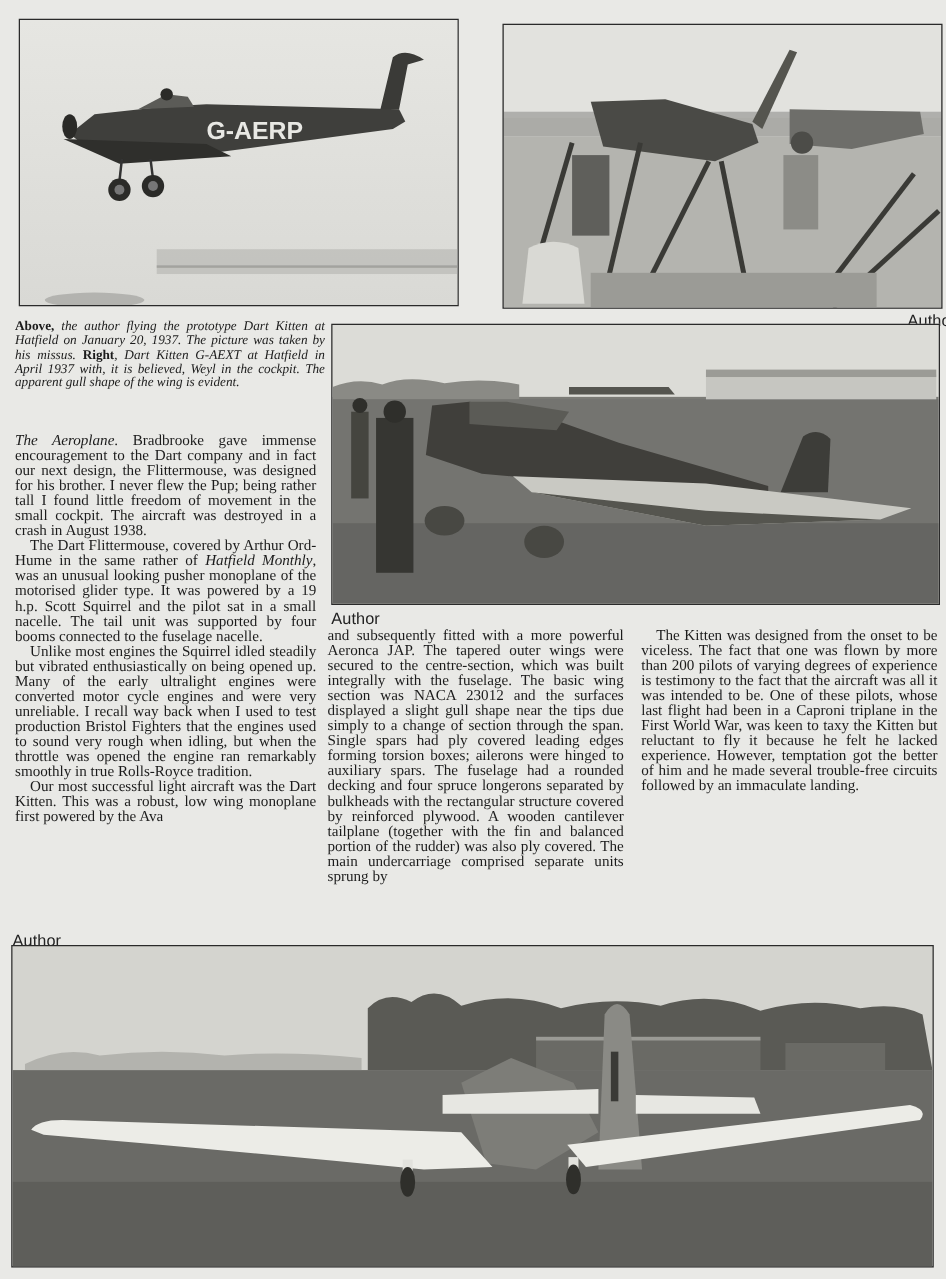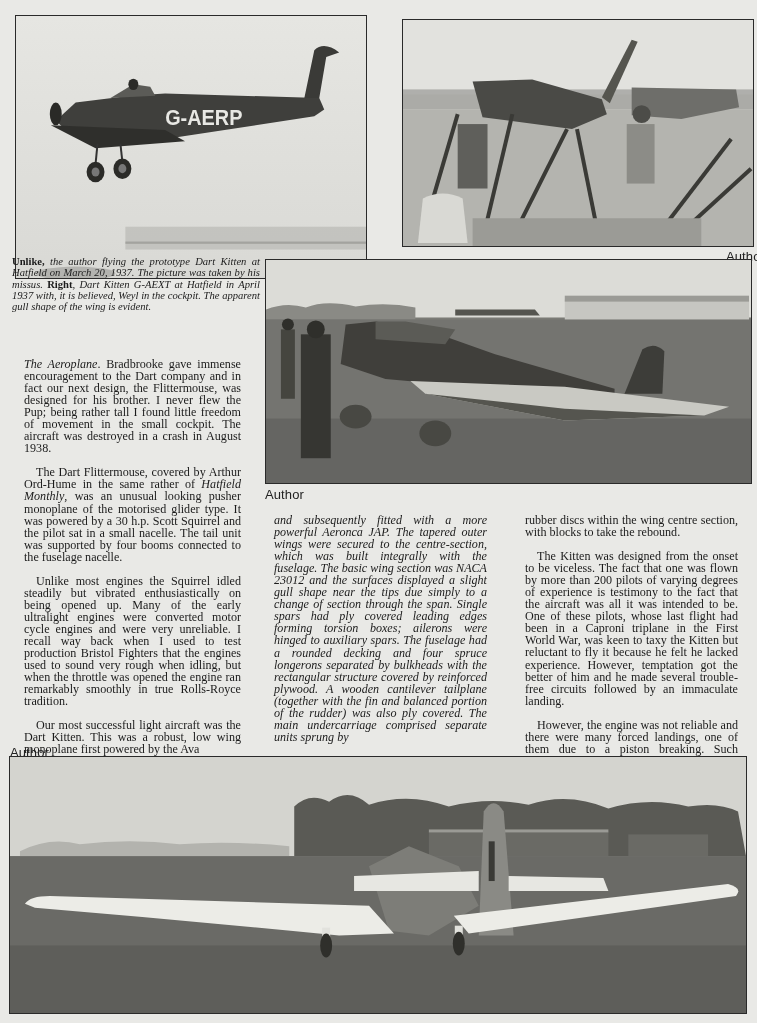--- a/index.html
+++ b/index.html
@@ -38,31 +38,31 @@
   .caption b { font-style: normal; font-weight: bold; }
   .col {
     position: absolute;
     font-family: "Liberation Serif", "DejaVu Serif", serif;
     font-size: 12.1px;
     line-height: 12.05px;
     text-align: justify;
     color: #1b1b1b;
     hyphens: manual;
   }
-  .col p { margin: 12px; text-indent: 0; }
+  .col p { margin: 0; text-indent: 0; }
   .col p.ind { text-indent: 12px; }
   .col i { font-style: italic; }
   #col1 { left: 12px; top: 346px; width: 241px; }
-  #col2 { left: 262px; top: 502px; width: 237px; font-style: italic; }
+  #col2 { left: 262px; top: 502px; width: 237px; }
   #col3 { left: 513px; top: 502px; width: 237px; }
 </style>
 </head>
 <body>
 
-<div class="photo" style="left:15px; top:15px; width:352px; height:264px; background:#e4e4e0;">
+<div class="photo" style="left:15px; top:15px; width:352px; height:230px; background:#e4e4e0;">
   <svg viewBox="0 0 352 230" preserveAspectRatio="none">
     <defs>
       <linearGradient id="sky1" x1="0" y1="0" x2="0" y2="1">
         <stop offset="0" stop-color="#e6e6e2"></stop>
         <stop offset="1" stop-color="#d9d9d5"></stop>
       </linearGradient>
     </defs>
     <rect width="352" height="230" fill="url(#sky1)"></rect>
     <rect x="110" y="185" width="242" height="20" fill="#b9b9b5" opacity="0.7"></rect>
     <rect x="110" y="198" width="242" height="2" fill="#8d8d8a" opacity="0.6"></rect>
@@ -112,21 +112,21 @@
     <circle cx="240" cy="95" r="9" fill="#4c4c48"></circle>
     <rect x="55" y="105" width="30" height="65" fill="#5f5f5b"></rect>
 
     <path d="M15 225 L20 180 Q40 170 60 180 L65 225 Z" fill="#d9d9d4"></path>
     <rect x="70" y="200" width="230" height="28" fill="#9b9b96"></rect>
   </svg>
 </div>
 <div class="credit" style="left:726px; top:249px;">Author</div>
 
 <div class="caption">
-  <b>Unlike,</b><span> the author flying the prototype Dart Kitten at Hatfield on March 20, 1937. The picture was taken by his missus. </span><b>Right</b><span>, Dart Kitten G-AEXT at Hatfield in April 1937 with, it is believed, Weyl in the cockpit. The apparent gull shape of the wing is evident.</span>
+  <b>Above,</b><span> the author flying the prototype Dart Kitten at Hatfield on January 20, 1937. The picture was taken by his missus. </span><b>Right</b><span>, Dart Kitten G-AEXT at Hatfield in April 1937 with, it is believed, Weyl in the cockpit. The apparent gull shape of the wing is evident.</span>
 </div>
 
 <div class="photo" style="left:265px; top:259px; width:487px; height:225px;">
   <svg viewBox="0 0 487 225" preserveAspectRatio="none">
     <rect width="487" height="225" fill="#7b7b76"></rect>
     <rect width="487" height="58" fill="#dcdcd7"></rect>
 
     <path d="M0 50 Q20 42 40 48 Q60 40 90 47 Q120 42 150 48 L150 60 L0 60 Z" fill="#8a8a85"></path>
 
     <rect x="300" y="40" width="185" height="24" fill="#c6c6c1"></rect>
@@ -152,33 +152,31 @@
     <rect x="35" y="75" width="30" height="125" fill="#363632"></rect>
     <circle cx="50" cy="70" r="9" fill="#2f2f2b"></circle>
     <rect x="15" y="70" width="14" height="70" fill="#45453f"></rect>
     <circle cx="22" cy="65" r="6" fill="#2f2f2b"></circle>
   </svg>
 </div>
 <div class="credit" style="left:265px; top:487px;">Author</div>
 
 <div class="col" id="col1">
   <p><i>The Aeroplane</i><span>. Bradbrooke gave immense encouragement to the Dart company and in fact our next design, the Flittermouse, was designed for his brother. I never flew the Pup; being rather tall I found little freedom of movement in the small cockpit. The aircraft was destroyed in a crash in August 1938.</span></p>
-  <p class="ind"><span>The Dart Flittermouse, covered by Arthur Ord-Hume in the same rather of </span><i>Hatfield Monthly</i><span>, was an unusual looking pusher monoplane of the motorised glider type. It was powered by a 30 h.p. Scott Squirrel and the pilot sat in a small nacelle. The tail unit was supported by four booms connected to the fuselage nacelle.</span></p>
+  <p class="ind"><span>The Dart Flittermouse, covered by Arthur Ord-Hume in the same rather of </span><i>Hatfield Monthly</i><span>, was an unusual looking pusher monoplane of the motorised glider type. It was powered by a 19 h.p. Scott Squirrel and the pilot sat in a small nacelle. The tail unit was supported by four booms connected to the fuselage nacelle.</span></p>
   <p class="ind">Unlike most engines the Squirrel idled steadily but vibrated enthusiastically on being opened up. Many of the early ultralight engines were converted motor cycle engines and were very unreliable. I recall way back when I used to test production Bristol Fighters that the engines used to sound very rough when idling, but when the throttle was opened the engine ran remarkably smoothly in true Rolls-Royce tradition.</p>
   <p class="ind">Our most successful light aircraft was the Dart Kitten. This was a robust, low wing monoplane first powered by the Ava</p>
 </div>
 
 <div class="col" id="col2">
   <p>and subsequently fitted with a more powerful Aeronca JAP. The tapered outer wings were secured to the centre-section, which was built integrally with the fuselage. The basic wing section was NACA 23012 and the surfaces displayed a slight gull shape near the tips due simply to a change of section through the span. Single spars had ply covered leading edges forming torsion boxes; ailerons were hinged to auxiliary spars. The fuselage had a rounded decking and four spruce longerons separated by bulkheads with the rectangular structure covered by reinforced plywood. A wooden cantilever tailplane (together with the fin and balanced portion of the rudder) was also ply covered. The main undercarriage comprised separate units sprung by</p>
 </div>
 
 <div class="col" id="col3">
-  <p>rubber discs within the wing centre section, with blocks to take the rebound.</p>
   <p class="ind">The Kitten was designed from the onset to be viceless. The fact that one was flown by more than 200 pilots of varying degrees of experience is testimony to the fact that the aircraft was all it was intended to be. One of these pilots, whose last flight had been in a Caproni triplane in the First World War, was keen to taxy the Kitten but reluctant to fly it because he felt he lacked experience. However, temptation got the better of him and he made several trouble-free circuits followed by an immaculate landing.</p>
-  <p class="ind">However, the engine was not reliable and there were many forced landings, one of them due to a piston breaking. Such unreliability was not good for business.</p>
 </div>
 
 <div class="credit" style="left:10px; top:745px;">Author</div>
 
 <div class="photo" style="left:9px; top:756px; width:738px; height:258px;">
   <svg viewBox="0 0 738 258" preserveAspectRatio="none">
     <rect width="738" height="258" fill="#6f6f6b"></rect>
     <rect width="738" height="100" fill="#d4d4cf"></rect>
 
     <path d="M10 95 Q40 80 70 88 Q120 82 170 88 Q220 84 280 90 L280 100 L10 100 Z" fill="#b3b3ae"></path>

